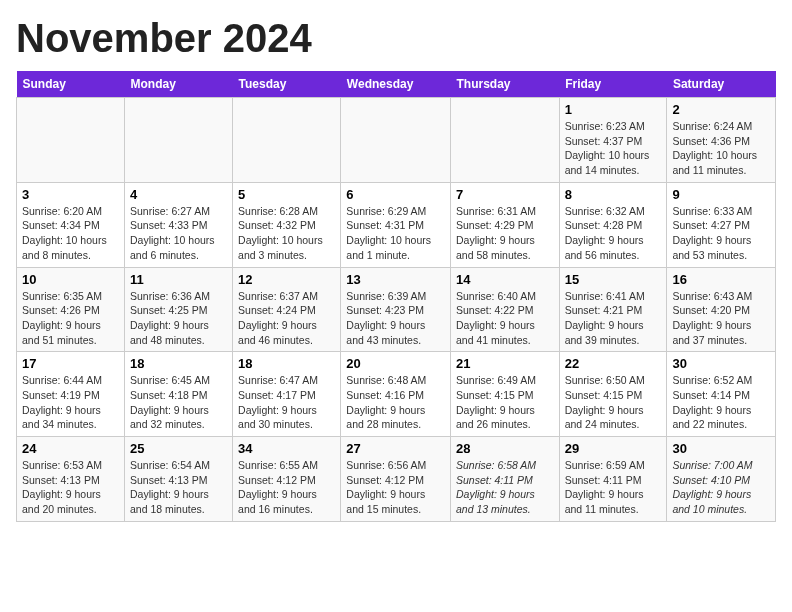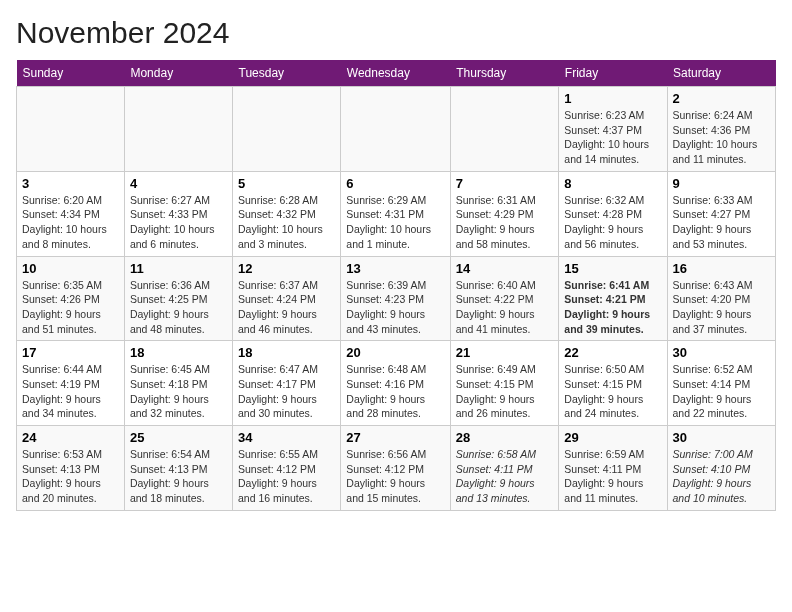--- a/index.html
+++ b/index.html
@@ -29,40 +29,40 @@
     .logo-general { color: #333; }
     .logo-blue { color: #1a6fc4; }
     .logo-icon {
       width: 28px;
       height: 28px;
     }
     .title-area {
       text-align: right;
     }
     .month-title {
-      font-size: 30px;
-      font-weight: normal;
+      font-size: 40px;
+      font-weight: bold;
       color: #222;
     }
     .subtitle {
       font-size: 16px;
       color: #444;
     }
     table {
       width: 100%;
       border-collapse: collapse;
       font-size: 11px;
     }
     thead th {
-      background-color: #701a75;
+      background-color: #6d28d9;
       color: #fff;
       text-align: left;
       padding: 6px 6px;
       font-size: 12px;
-      font-weight: normal;
+      font-weight: bold;
       margin-left: 28px;
     }
     tbody td {
       border: 1px solid #ccc;
       vertical-align: top;
       padding: 4px 5px;
       width: 112px;
       min-height: 70px;
       background: #fff;
     }
@@ -197,21 +197,21 @@
 Daylight: 9 hours and 43 minutes.</div>
         </td>
         <td>
           <div class="day-num">14</div>
           <div class="day-info" style="white-space: pre-line;">Sunrise: 6:40 AM
 Sunset: 4:22 PM
 Daylight: 9 hours and 41 minutes.</div>
         </td>
         <td>
           <div class="day-num">15</div>
-          <div class="day-info" style="white-space: pre-line; font-weight: bold;">Sunrise: 6:41 AM
+          <div class="day-info" style="white-space: pre-line;">Sunrise: 6:41 AM
 Sunset: 4:21 PM
 Daylight: 9 hours and 39 minutes.</div>
         </td>
         <td>
           <div class="day-num">16</div>
           <div class="day-info" style="white-space: pre-line;">Sunrise: 6:43 AM
 Sunset: 4:20 PM
 Daylight: 9 hours and 37 minutes.</div>
         </td>
       </tr>

